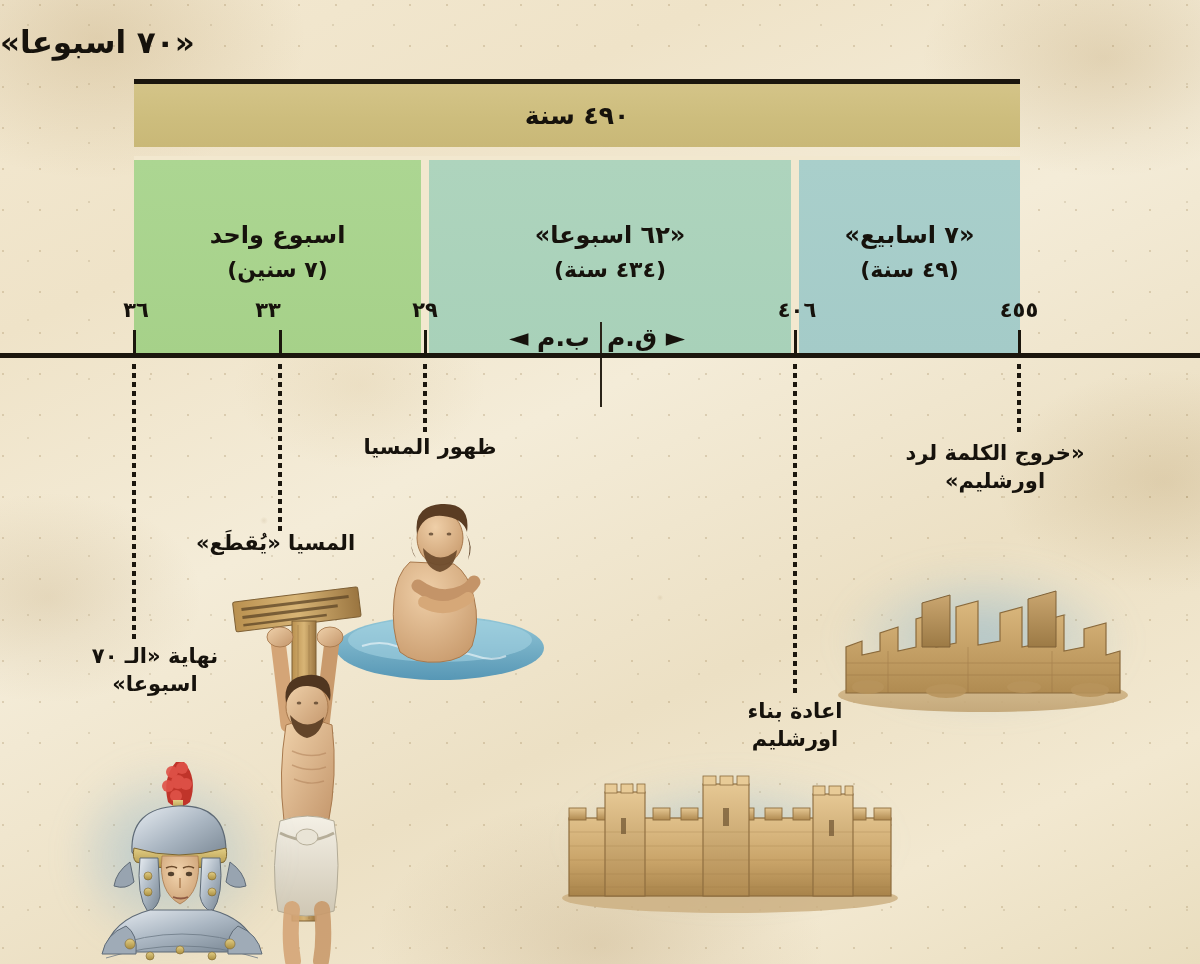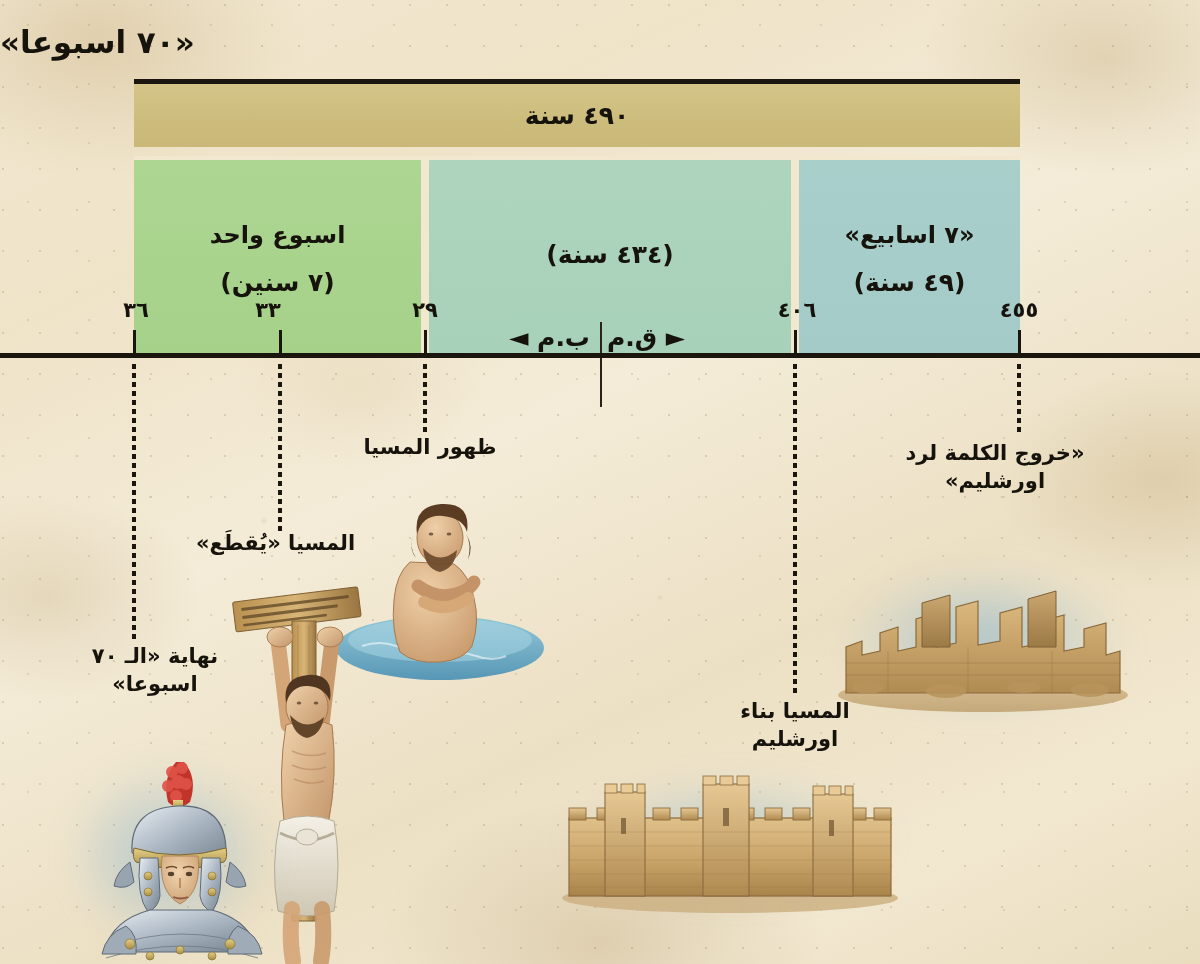--- a/index.html
+++ b/index.html
@@ -97,21 +97,21 @@
     position: relative;
     padding-top: 62px;
     text-align: center;
     border-left: 4px solid #f2e8cf;
     border-right: 4px solid #f2e8cf;
     border-top: 4px solid #f2e8cf;
   }
   .segment:first-child { border-left: 0; }
   .segment:last-child  { border-right: 0; }
   .seg-title { font-size: 24px; line-height: 1.15; }
-  .seg-sub   { font-size: 25px; margin-top: 18px; }
+  .seg-sub   { font-size: 22px; margin-top: 7px; }
 
   
   #seg-one-week  { width: 291px; background: linear-gradient(180deg,#acd692 0%,#a6d189 100%); }
   #seg-62-weeks  { width: 370px; background: linear-gradient(180deg,#aed4bd 0%,#a8d1b9 100%); }
   #seg-7-weeks   { width: 225px; background: linear-gradient(180deg,#a9cfcb 0%,#a4cbc8 100%); }
 
   
   #era-row {
     position: absolute;
     left: 0; bottom: 3px;
@@ -200,20 +200,21 @@
     </div>
 
     <div id="segments">
 
       <div id="seg-one-week" class="segment">
         <div class="seg-title ar">اسبوع واحد</div>
         <div class="seg-sub ar">(٧ سنين)</div>
       </div>
 
       <div id="seg-62-weeks" class="segment">
+        <div class="seg-title ar">«٦٢ اسبوعا»</div>
         <div class="seg-sub ar">(٤٣٤ سنة)</div>
       </div>
 
       <div id="seg-7-weeks" class="segment">
         <div class="seg-title ar">«٧ اسابيع»</div>
         <div class="seg-sub ar">(٤٩ سنة)</div>
       </div>
     </div>
 
     <div id="era-row">
@@ -246,21 +247,21 @@
   <div class="callout ar" style="left:885px; top:440px; width:220px">«خروج الكلمة لرد
 اورشليم»</div>
 
   <div class="callout ar" style="left:330px; top:434px; width:200px">ظهور المسيا</div>
 
   <div class="callout ar" style="left:168px; top:530px; width:215px">المسيا «يُقطَع»</div>
 
   <div class="callout ar" style="left:55px; top:643px; width:200px">نهاية «الـ ٧٠
 اسبوعا»</div>
 
-  <div class="callout ar" style="left:715px; top:698px; width:160px">المسيا بناء
+  <div class="callout ar" style="left:715px; top:698px; width:160px">اعادة بناء
 اورشليم</div>
 
   <div class="illus" style="left:828px; top:555px; width:310px; height:160px">
     <div class="illus-halo" style="left:10px; top:10px; width:290px; height:140px;
          background: radial-gradient(ellipse at 50% 55%, rgba(120,170,200,.55), rgba(120,170,200,0) 70%);"></div>
     <svg viewBox="0 0 310 160" width="310" height="160" style="position:absolute; inset:0;">
       <defs>
         <linearGradient id="stoneA" x1="0" y1="0" x2="0" y2="1">
           <stop offset="0" stop-color="#dbb87e"></stop>
             <stop offset="1" stop-color="#b08b51"></stop>

